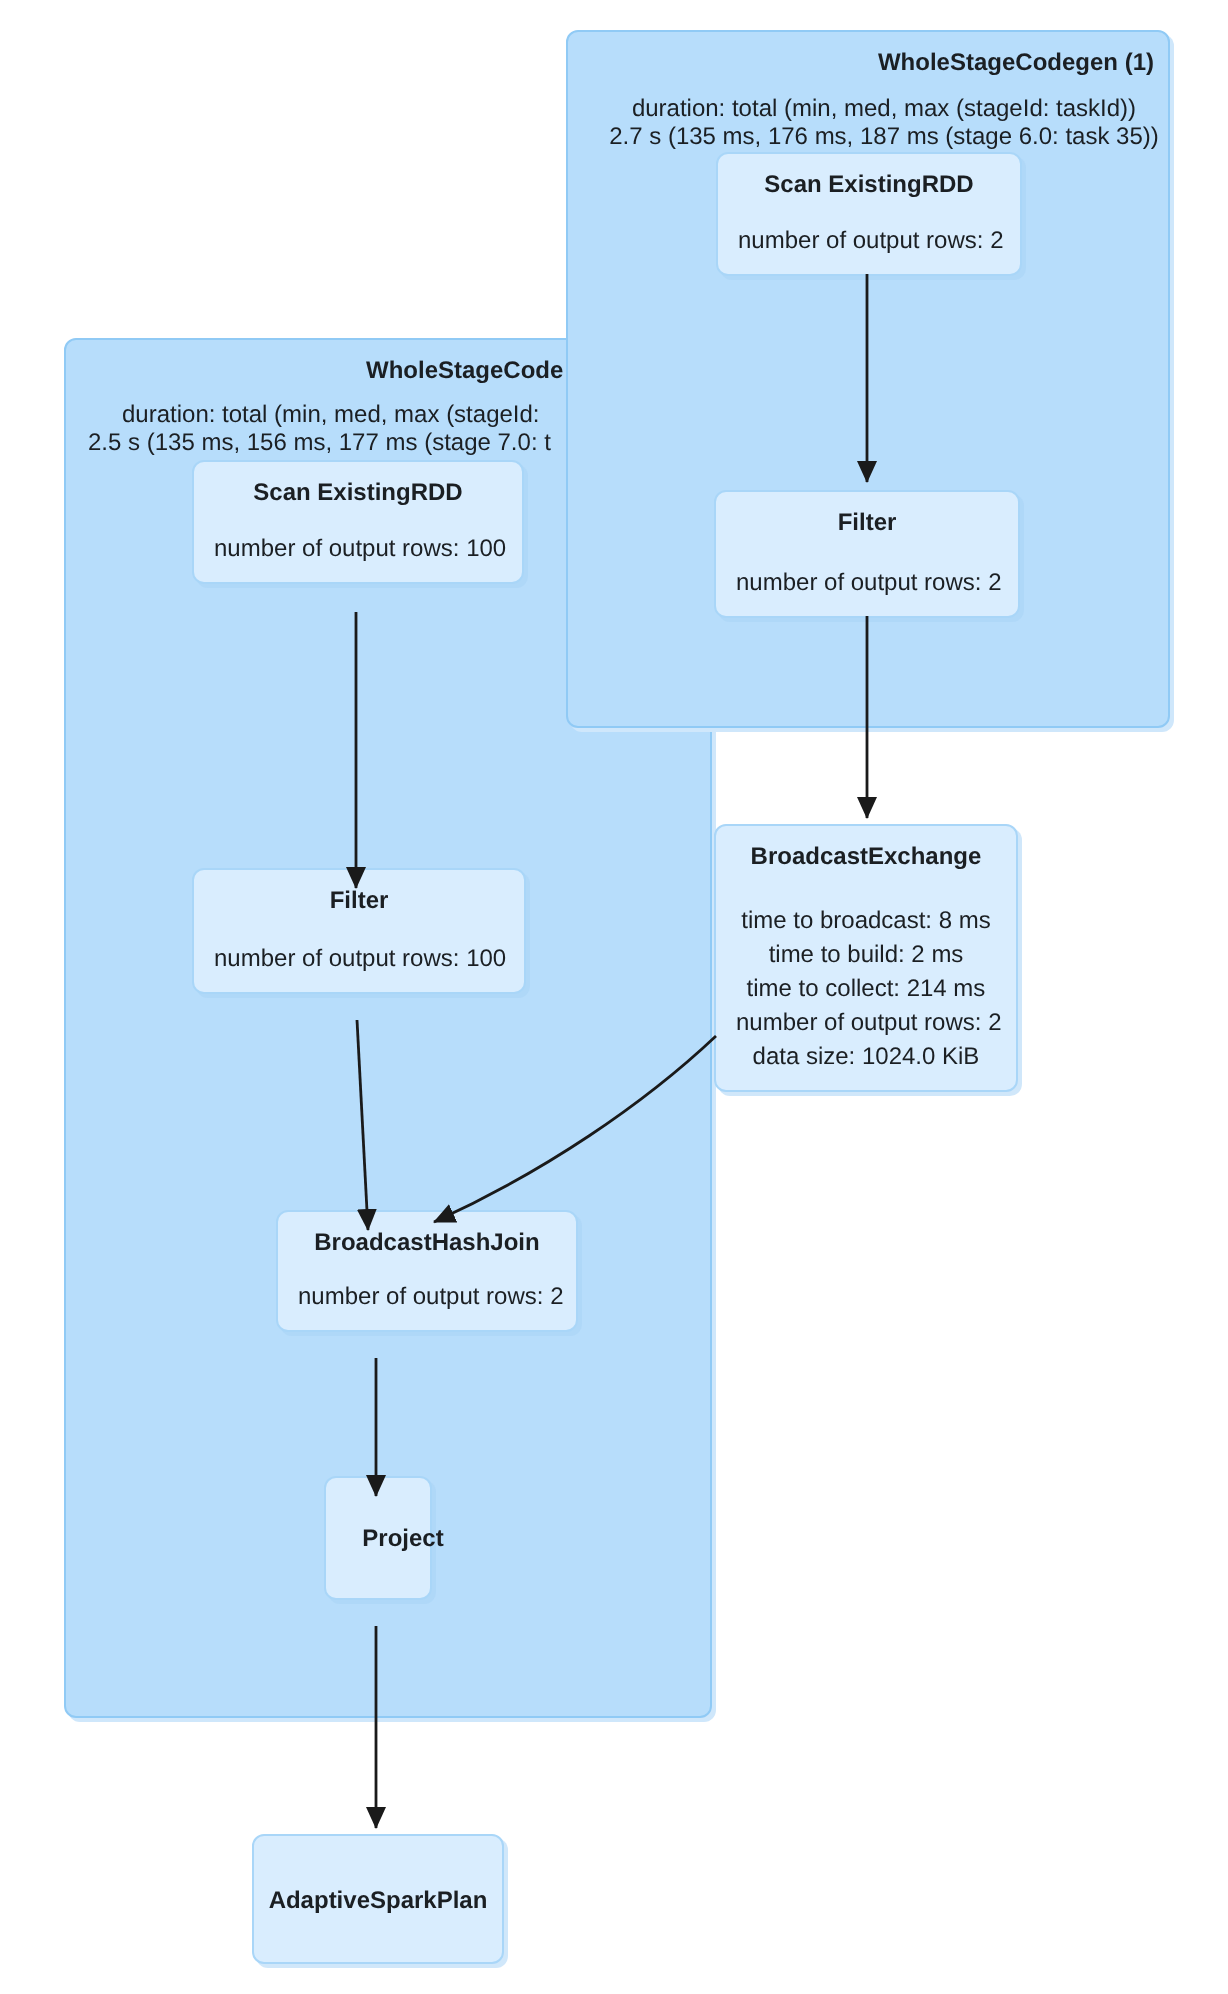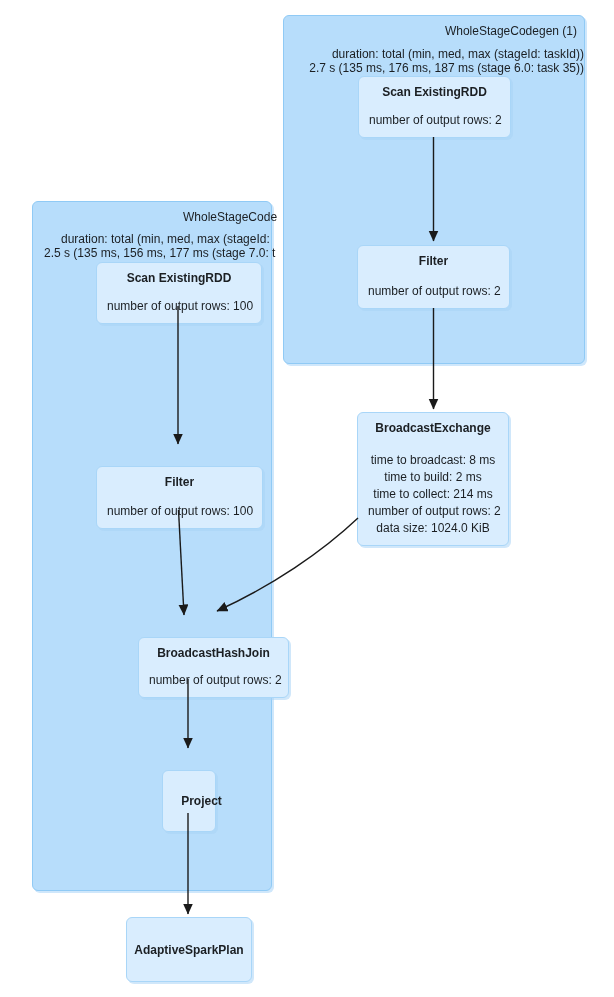--- a/index.html
+++ b/index.html
@@ -16,30 +16,30 @@
   .cluster {
     position: absolute;
     background: #b7ddfb;
     border: 1px solid #90caf5;
     border-radius: 6px;
     box-shadow: 2px 2px 0 #cfe7fb;
     box-sizing: border-box;
   }
   .cluster-title {
     position: absolute;
-    font-weight: normal;
+    font-weight: bold;
     white-space: nowrap;
     line-height: 14px;
   }
   .cluster-duration {
     position: absolute;
     line-height: 14px;
     white-space: nowrap;
   }
-  .dur-center { left: 0; right: 0; text-align: right; margin-left: 16px; }
+  .dur-center { left: 0; right: 0; text-align: center; margin-left: 16px; }
   .node {
     position: absolute;
     background: #d9edfe;
     border: 1px solid #a9d6f8;
     border-radius: 6px;
     box-shadow: 2px 2px 0 rgba(170,212,245,0.55);
     box-sizing: border-box;
     display: flex;
     flex-direction: column;
     justify-content: space-between;
@@ -55,21 +55,21 @@
     width: 614px; height: 997px;
     pointer-events: none;
     z-index: 50;
   }
 </style>
 </head>
 <body>
 
 <div class="canvas">
 
-  <div class="cluster" style="left:32px; top:201px; width:240px; height:690px;">
+  <div class="cluster" style="left:32px; top:169px; width:324px; height:690px;">
     <div class="cluster-title" style="left:150px; top:8px;">WholeStageCode</div>
     <div class="cluster-duration" style="left:28px; top:30px;">duration: total (min, med, max (stageId:</div>
     <div class="cluster-duration" style="left:11px; top:44px;">2.5 s (135 ms, 156 ms, 177 ms (stage 7.0: t</div>
 
     <div class="node" style="left:63px; top:60px; width:166px; height:62px;">
       <div class="node-title">Scan ExistingRDD</div>
       <div class="node-metrics">number of output rows: 100</div>
     </div>
 
     <div class="node" style="left:63px; top:264px; width:167px; height:63px;">

